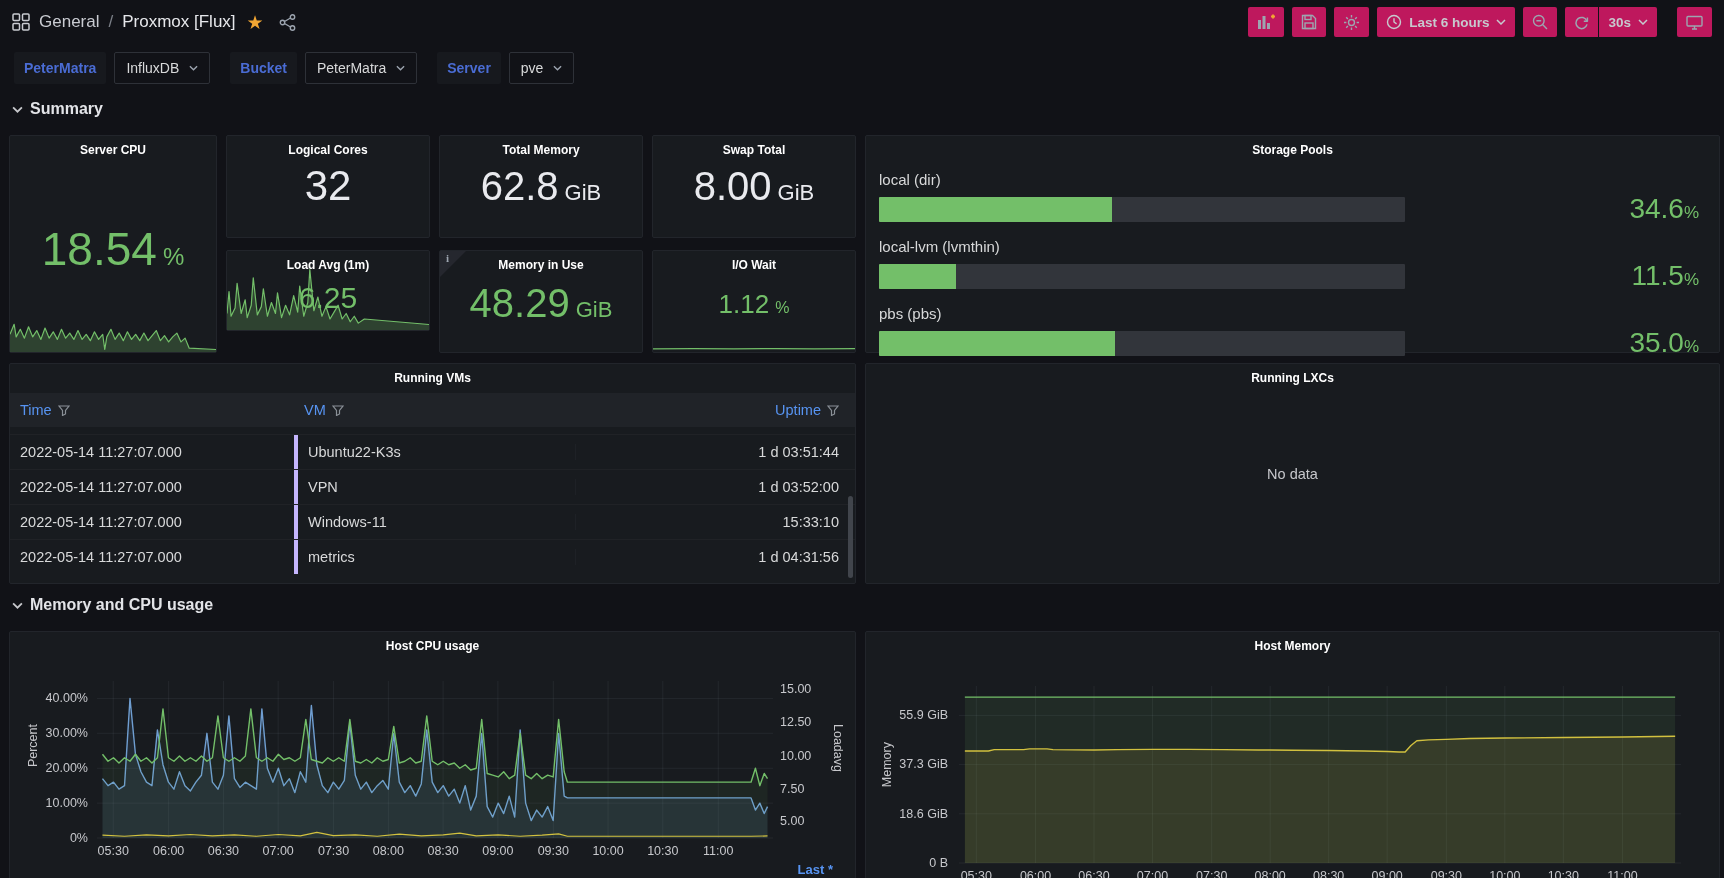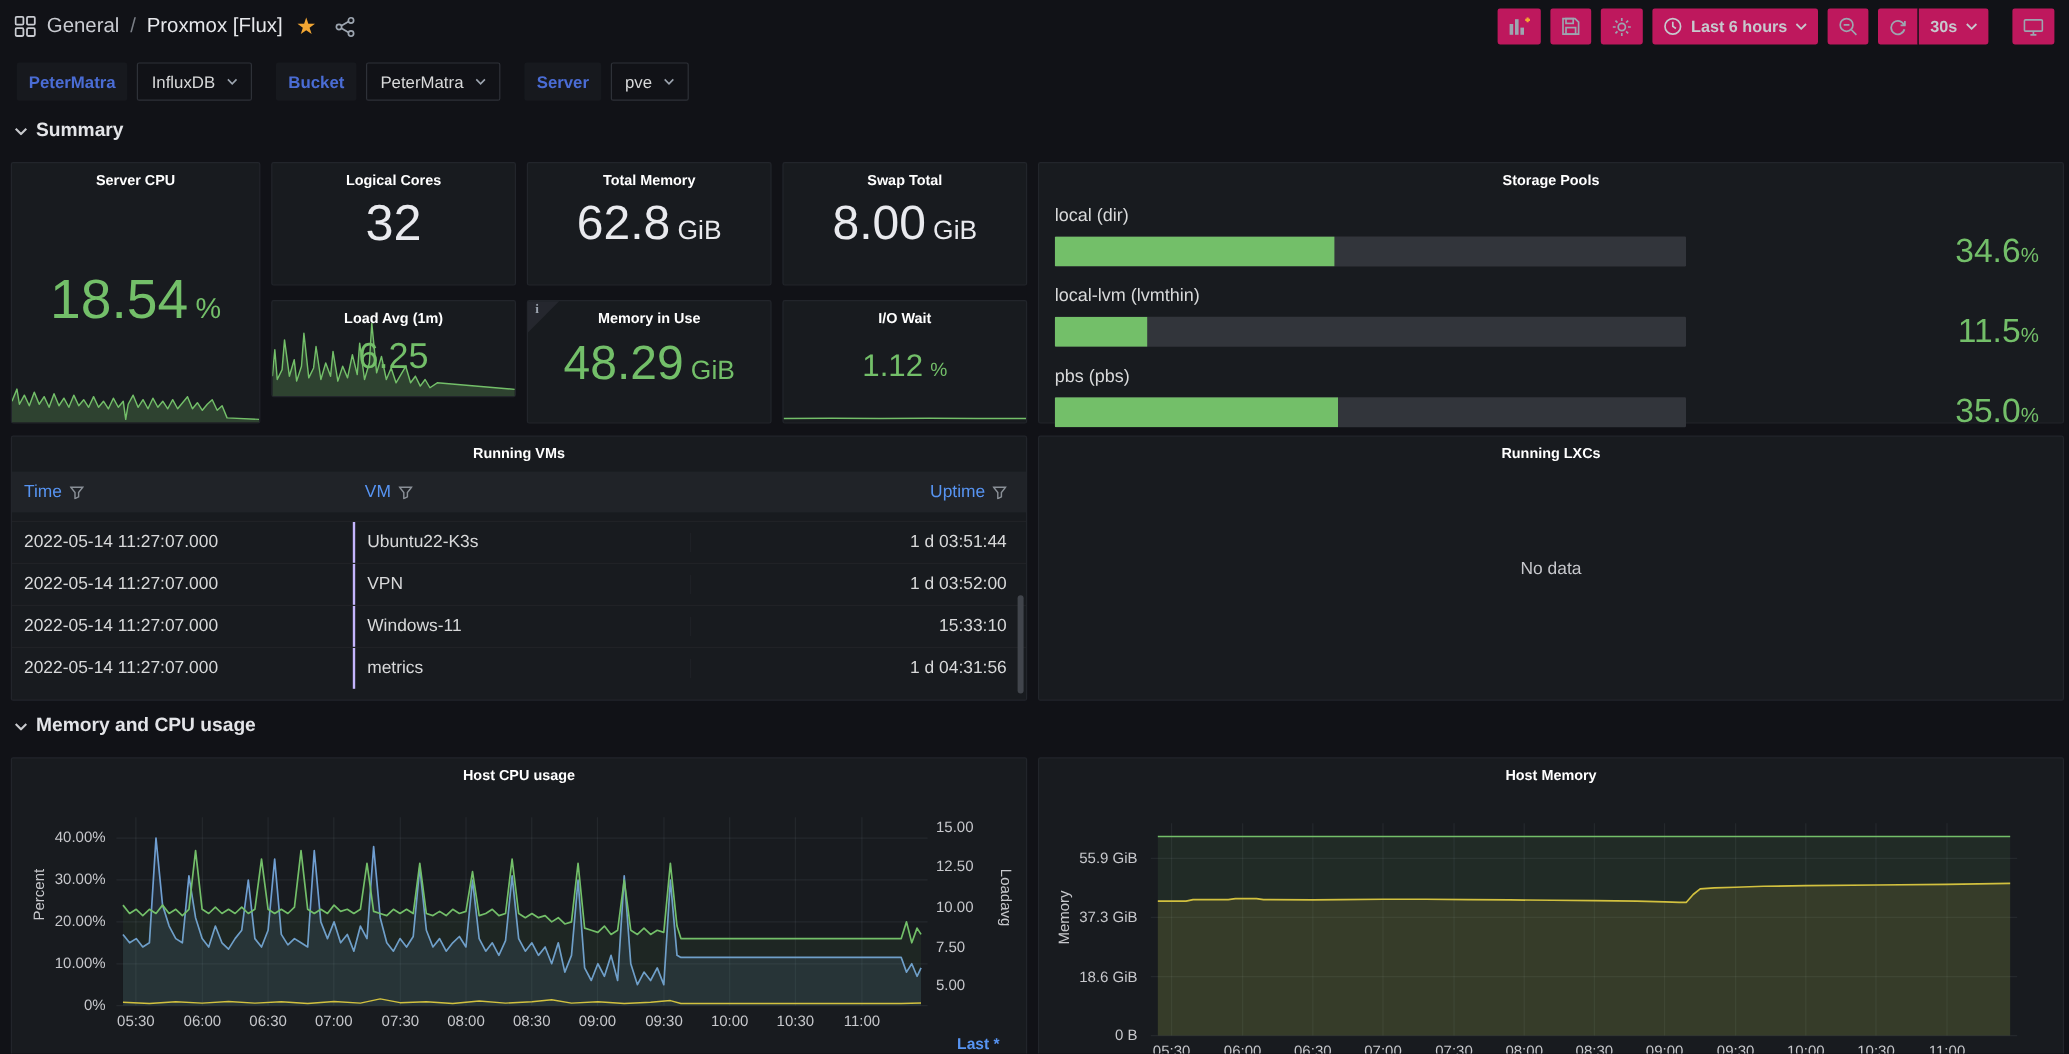--- a/index.html
+++ b/index.html
@@ -87,21 +87,21 @@
 
   
   .vm-head{display:grid;grid-template-columns:284px 281px 1fr;height:34px;align-items:center;
            background:#202328;margin-top:8px;font-size:14.5px;color:#5794f2}
   .vm-head .hc{display:flex;align-items:center;gap:6px;padding-left:10px;cursor:pointer}
   .vm-head .hc.r{justify-content:flex-end;padding-right:16px}
   .vm-body{padding-top:7px}
   .vm-row{display:grid;grid-template-columns:284px 281px 1fr;height:35px;align-items:center;
           border-top:1px solid #202226;font-size:14.5px;color:#d8d9da}
   .vm-row span{padding-left:10px}
-  .vm-row span:nth-child(2){border-left:2px solid #c4b5fd;height:100%;display:flex;align-items:center}
+  .vm-row span:nth-child(2){border-left:4px solid #c4b5fd;height:100%;display:flex;align-items:center}
   .vm-row span.r{text-align:right;padding-right:16px;display:block;border-left:1px solid #1e2126}
   .vscroll{position:absolute;right:2px;top:132px;width:5px;height:82px;background:#41454c;border-radius:3px}
 
   .nodata{position:absolute;left:0;right:0;top:102px;text-align:center;font-size:14.5px;color:#c7c8cc}
 
   
   .plot{position:absolute;overflow:visible}
   .gridline{stroke:rgba(201,209,232,0.07);stroke-width:1;vector-effect:non-scaling-stroke}
   .yticks{position:absolute;font-size:12.5px;color:#c7c8cc}
   .yticks span{position:absolute;transform:translateY(-50%);white-space:nowrap}

